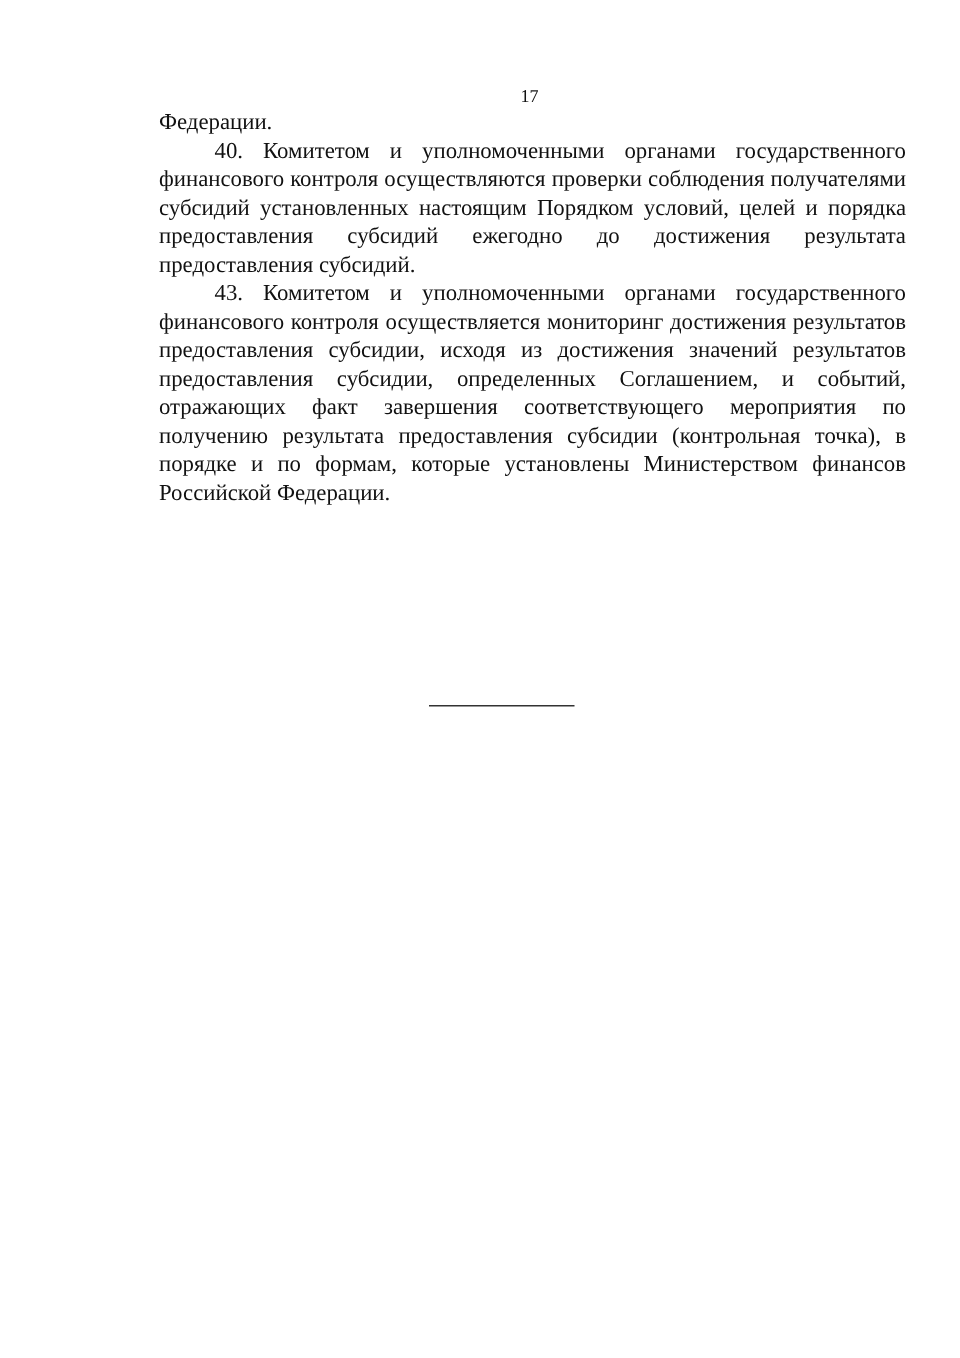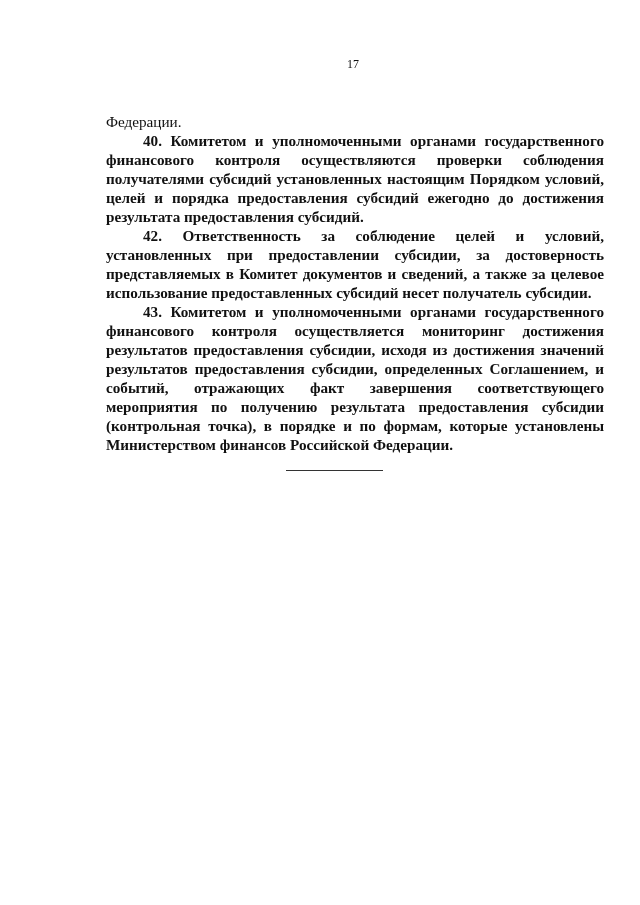--- a/index.html
+++ b/index.html
@@ -24,45 +24,42 @@
       font-size: 12px;
       line-height: 16px;
     }
     .content {
       position: absolute;
       top: 72px;
       left: 106px;
       width: 498px;
       font-size: 15.2px;
       line-height: 19px;
-      margin-top: 40px;
     }
     .para {
       margin: 0;
       text-align: justify;
       text-align-last: left;
     }
     .para.indent {
       text-indent: 37px;
-      font-weight: bold;
     }
     .separator {
       position: absolute;
       top: 470px;
       left: 286px;
       width: 97px;
       height: 0;
       border-top: 1.3px solid #333333;
     }
   </style>
 </head>
 <body>
 
 <div class="page-number">17</div>
 
 <div class="content">
   <p class="para">Федерации.</p>
   <p class="para indent">40. Комитетом и уполномоченными органами государственного финансового контроля осуществляются проверки соблюдения получателями субсидий установленных настоящим Порядком условий, целей и порядка предоставления субсидий ежегодно до достижения результата предоставления субсидий.</p>
-  <p class="para indent">42. Ответственность за соблюдение целей и условий, установленных при предоставлении субсидии, за достоверность представляемых в Комитет документов и сведений, а также за целевое использование предоставленных субсидий несет получатель субсидии.</p>
   <p class="para indent">43. Комитетом и уполномоченными органами государственного финансового контроля осуществляется мониторинг достижения результатов предоставления субсидии, исходя из достижения значений результатов предоставления субсидии, определенных Соглашением, и событий, отражающих факт завершения соответствующего мероприятия по получению результата предоставления субсидии (контрольная точка), в порядке и по формам, которые установлены Министерством финансов Российской Федерации.</p>
 </div>
 
 <div class="separator"></div>
 
 </body></html>

